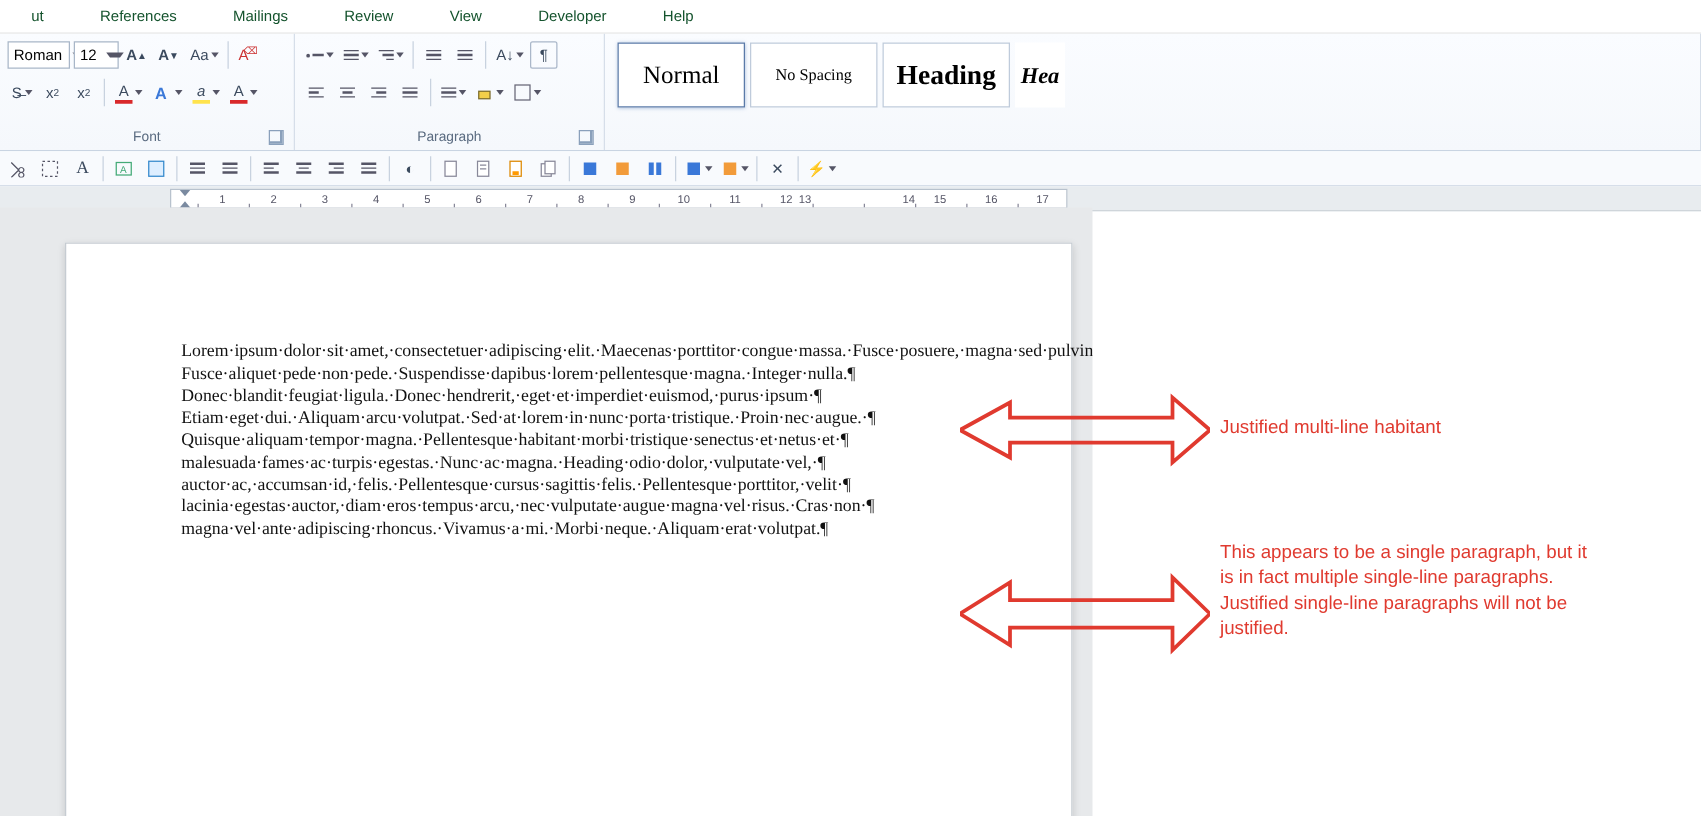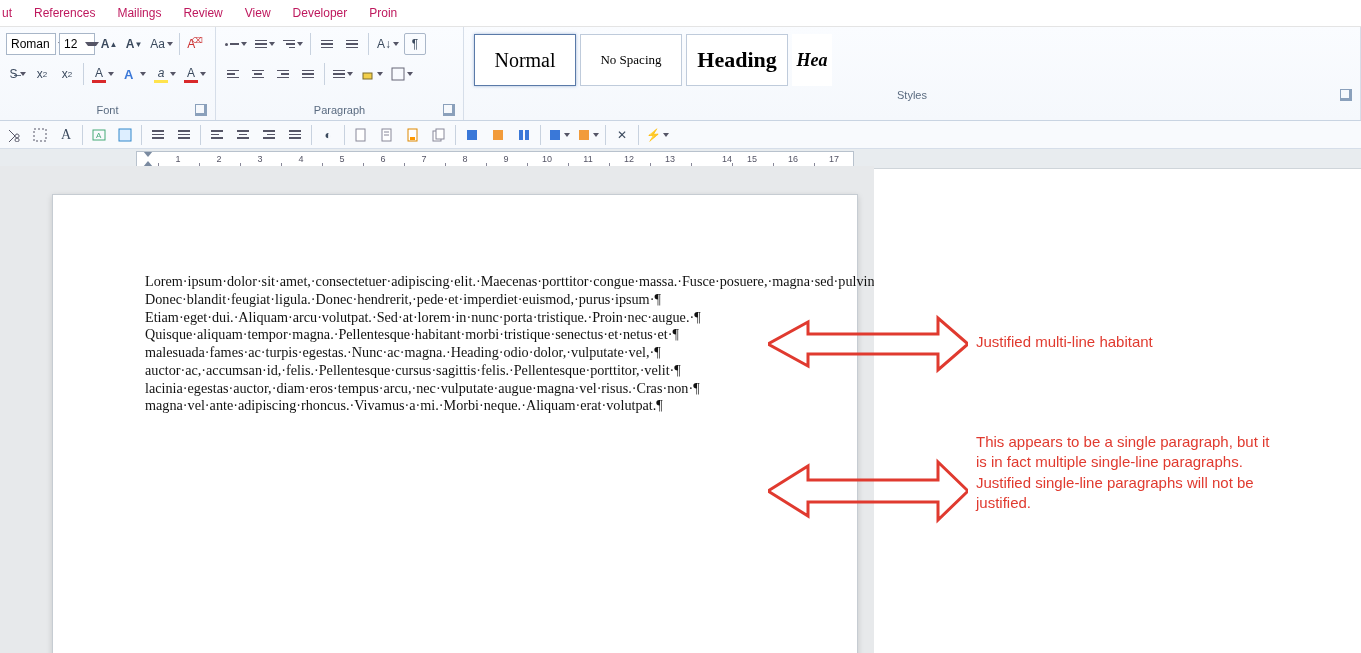--- a/index.html
+++ b/index.html
@@ -15,22 +15,23 @@
   
   .menubar {
     display: flex;
     gap: 2px;
     padding: 4px 0 4px 2px;
     background: #fff;
     border-bottom: 1px solid #e4e4e4;
   }
   .menubar .item {
     padding: 2px 10px;
-    color: #be185d;
+    color: #14532d;
     cursor: default;
+    margin-left: 23px;
   }
   .menubar .item.first { padding-left: 0; }
   
   .ribbon {
     display: flex;
     background: linear-gradient(#fafcff,#f5f8fc);
     border-bottom: 1px solid #c9d4e2;
     height: 94px;
   }
   .group {
@@ -188,26 +189,26 @@
 </head>
 <body>
 
 <div class="menubar">
   <div class="item first">ut</div>
   <div class="item">References</div>
   <div class="item">Mailings</div>
   <div class="item">Review</div>
   <div class="item">View</div>
   <div class="item">Developer</div>
-  <div class="item">Proin</div>
+  <div class="item">Help</div>
 </div>
 
 <div class="ribbon">
 
-  <div class="group" style="width:216px">
+  <div class="group" style="width:236px">
     <div class="rows">
       <div class="row">
         <div class="combo" style="width:50px">
           <span>Roman</span>
             <span class="caret"></span>
         </div>
         <div class="combo" style="width:36px">
           <span>12</span>
             <span class="caret"></span>
         </div>
@@ -374,21 +375,20 @@
     <div class="group-label">Paragraph</div>
   </div>
 
   <div class="group styles-group">
     <div class="gallery">
       <div class="style-card normal">Normal</div>
       <div class="style-card nospacing">No Spacing</div>
       <div class="style-card heading">Heading</div>
       <div class="style-card hea" style="border:none;width:40px">Hea</div>
     </div>
-    <div class="group-label" style="text-align:center">Styles</div>
   </div>
 </div>
 
 <div class="quickbar">
   <span class="btn">
       <svg width="14" height="14">
         <path d="M2 2 L8 8 M8 8 L2 14 M10 6 a2 2 0 1 0 .1 0 M10 10 a2 2 0 1 0 .1 0" stroke="#556" fill="none"></path>
       </svg>
     </span>
   <span class="btn">
@@ -540,38 +540,39 @@
       <span class="num" style="left: 328px;">8</span>
       <span class="tick" style="left: 308px;"></span>
       <span class="num" style="left: 369px;">9</span>
       <span class="tick" style="left: 349px;"></span>
       <span class="num" style="left: 410px;">10</span>
       <span class="tick" style="left: 390px;"></span>
       <span class="num" style="left: 451px;">11</span>
       <span class="tick" style="left: 431px;"></span>
       <span class="num" style="left: 492px;">12</span>
       <span class="tick" style="left: 472px;"></span>
-      <span class="num" style="left: 533px;">13</span>
+      <span class="num" style="left: 507px;">13</span>
       <span class="tick" style="left: 513px;"></span>
       <span class="num" style="left: 574px; margin-left: 16px;">14</span>
       <span class="tick" style="left: 554px;"></span>
       <span class="num" style="left: 615px;">15</span>
       <span class="tick" style="left: 595px;"></span>
       <span class="num" style="left: 656px;">16</span>
       <span class="tick" style="left: 636px;"></span>
       <span class="num" style="left: 697px;">17</span>
       <span class="tick" style="left: 677px;"></span>
     </div>
 </div>
 
 <div class="canvas">
   <div class="page">
     <p class="justify">Lorem·ipsum·dolor·sit·amet,·consectetuer·adipiscing·elit.·Maecenas·porttitor·congue·massa.·Fusce·posuere,·magna·sed·pulvinar·ultricies,·purus·lectus·malesuada·libero,·sit·amet·commodo·magna·eros·quis·urna.·Nunc·viverra·imperdiet·enim.·Fusce·est.·Vivamus·a·tellus.·Pellentesque·habitant·morbi·tristique·senectus·et·netus·et·malesuada·fames·ac·turpis·egestas.·Proin·pharetra·nonummy·pede.·Mauris·et·orci.·Aenean·nec·lorem.·In·porttitor.·Donec·laoreet·nonummy·augue.·Suspendisse·dui·purus,·scelerisque·at,·vulputate·vitae,·pretium·mattis,·nunc.·Mauris·eget·neque·at·sem·venenatis·eleifend.·Ut·nonummy.¶</p>
     <div id="single-lines">
-        <p>Donec·blandit·feugiat·ligula.·Donec·hendrerit,·pede·et·imperdiet·euismod,·purus·ipsum·¶</p>
+        <p>Fusce·aliquet·pede·non·pede.·Suspendisse·dapibus·lorem·pellentesque·magna.·Integer·nulla.¶</p>
+        <p>Donec·blandit·feugiat·ligula.·Donec·hendrerit,·eget·et·imperdiet·euismod,·purus·ipsum·¶</p>
         <p>Etiam·eget·dui.·Aliquam·arcu·volutpat.·Sed·at·lorem·in·nunc·porta·tristique.·Proin·nec·augue.·¶</p>
         <p>Quisque·aliquam·tempor·magna.·Pellentesque·habitant·morbi·tristique·senectus·et·netus·et·¶</p>
         <p>malesuada·fames·ac·turpis·egestas.·Nunc·ac·magna.·Heading·odio·dolor,·vulputate·vel,·¶</p>
         <p>auctor·ac,·accumsan·id,·felis.·Pellentesque·cursus·sagittis·felis.·Pellentesque·porttitor,·velit·¶</p>
         <p>lacinia·egestas·auctor,·diam·eros·tempus·arcu,·nec·vulputate·augue·magna·vel·risus.·Cras·non·¶</p>
         <p>magna·vel·ante·adipiscing·rhoncus.·Vivamus·a·mi.·Morbi·neque.·Aliquam·erat·volutpat.¶</p>
       </div>
   </div>
 </div>
 

